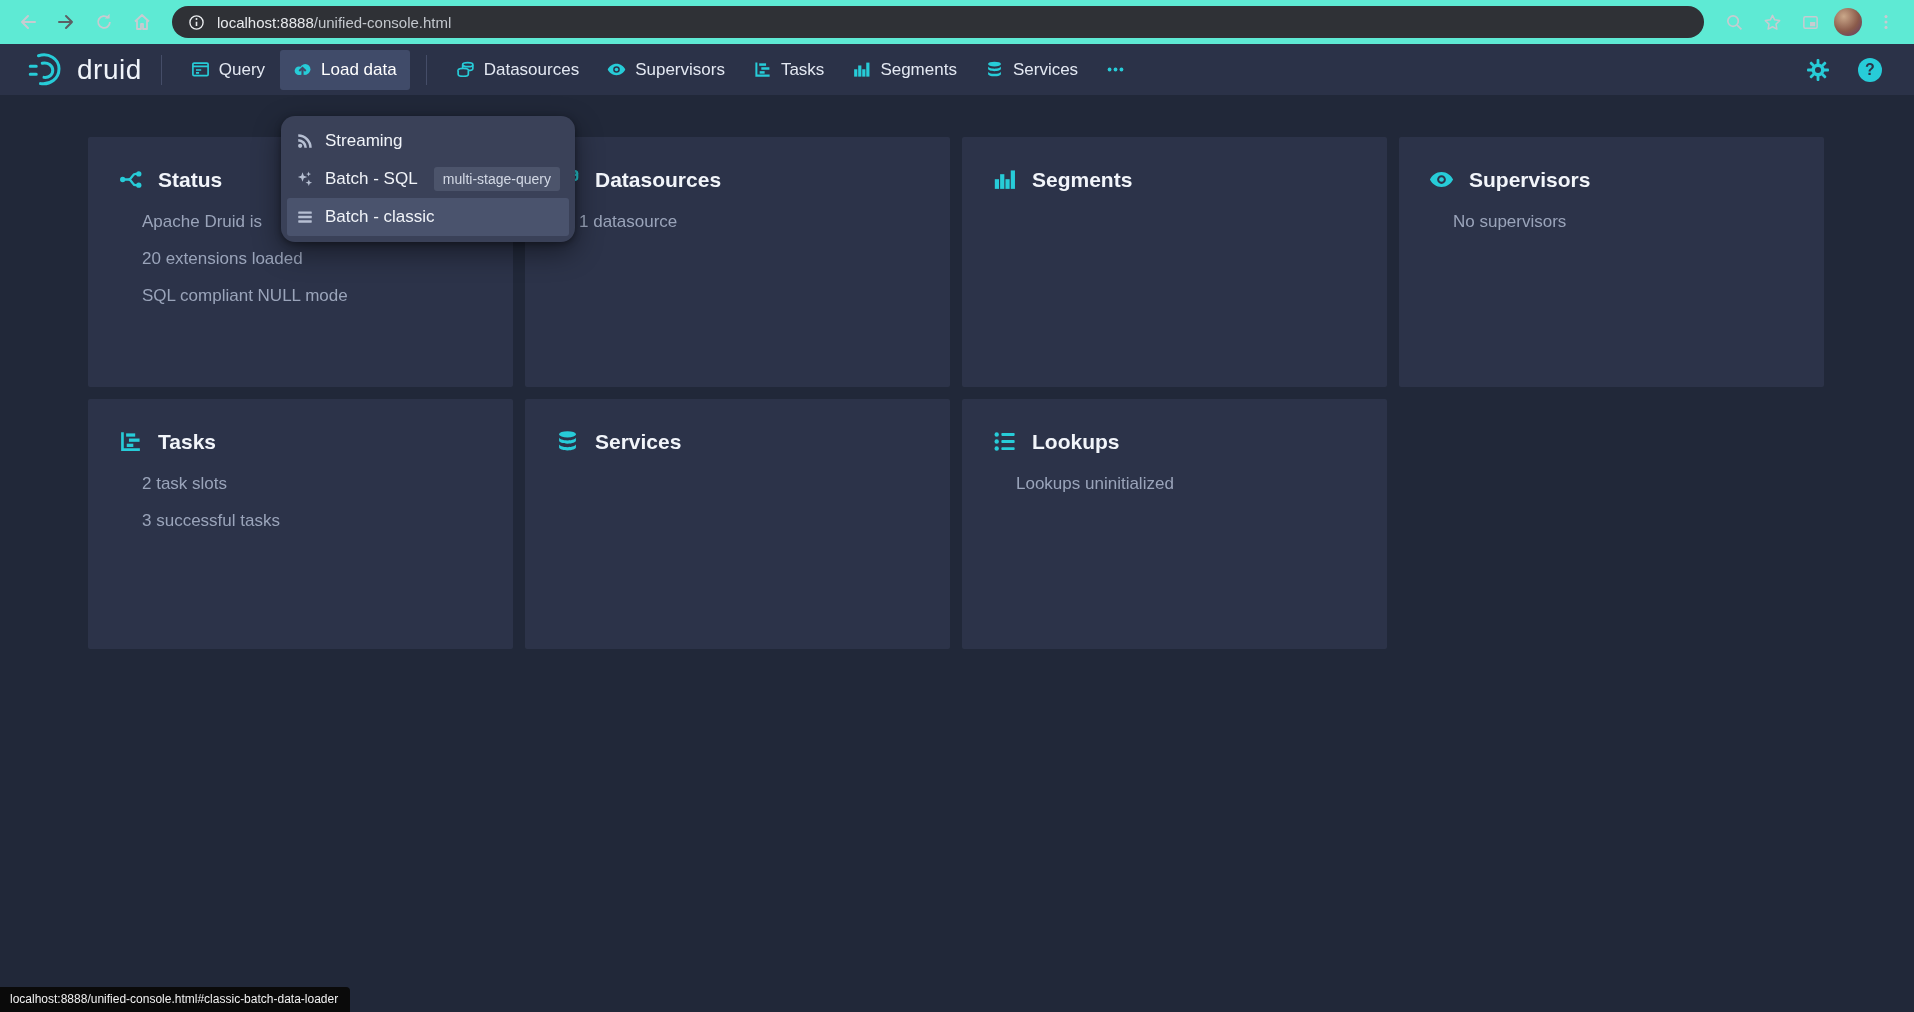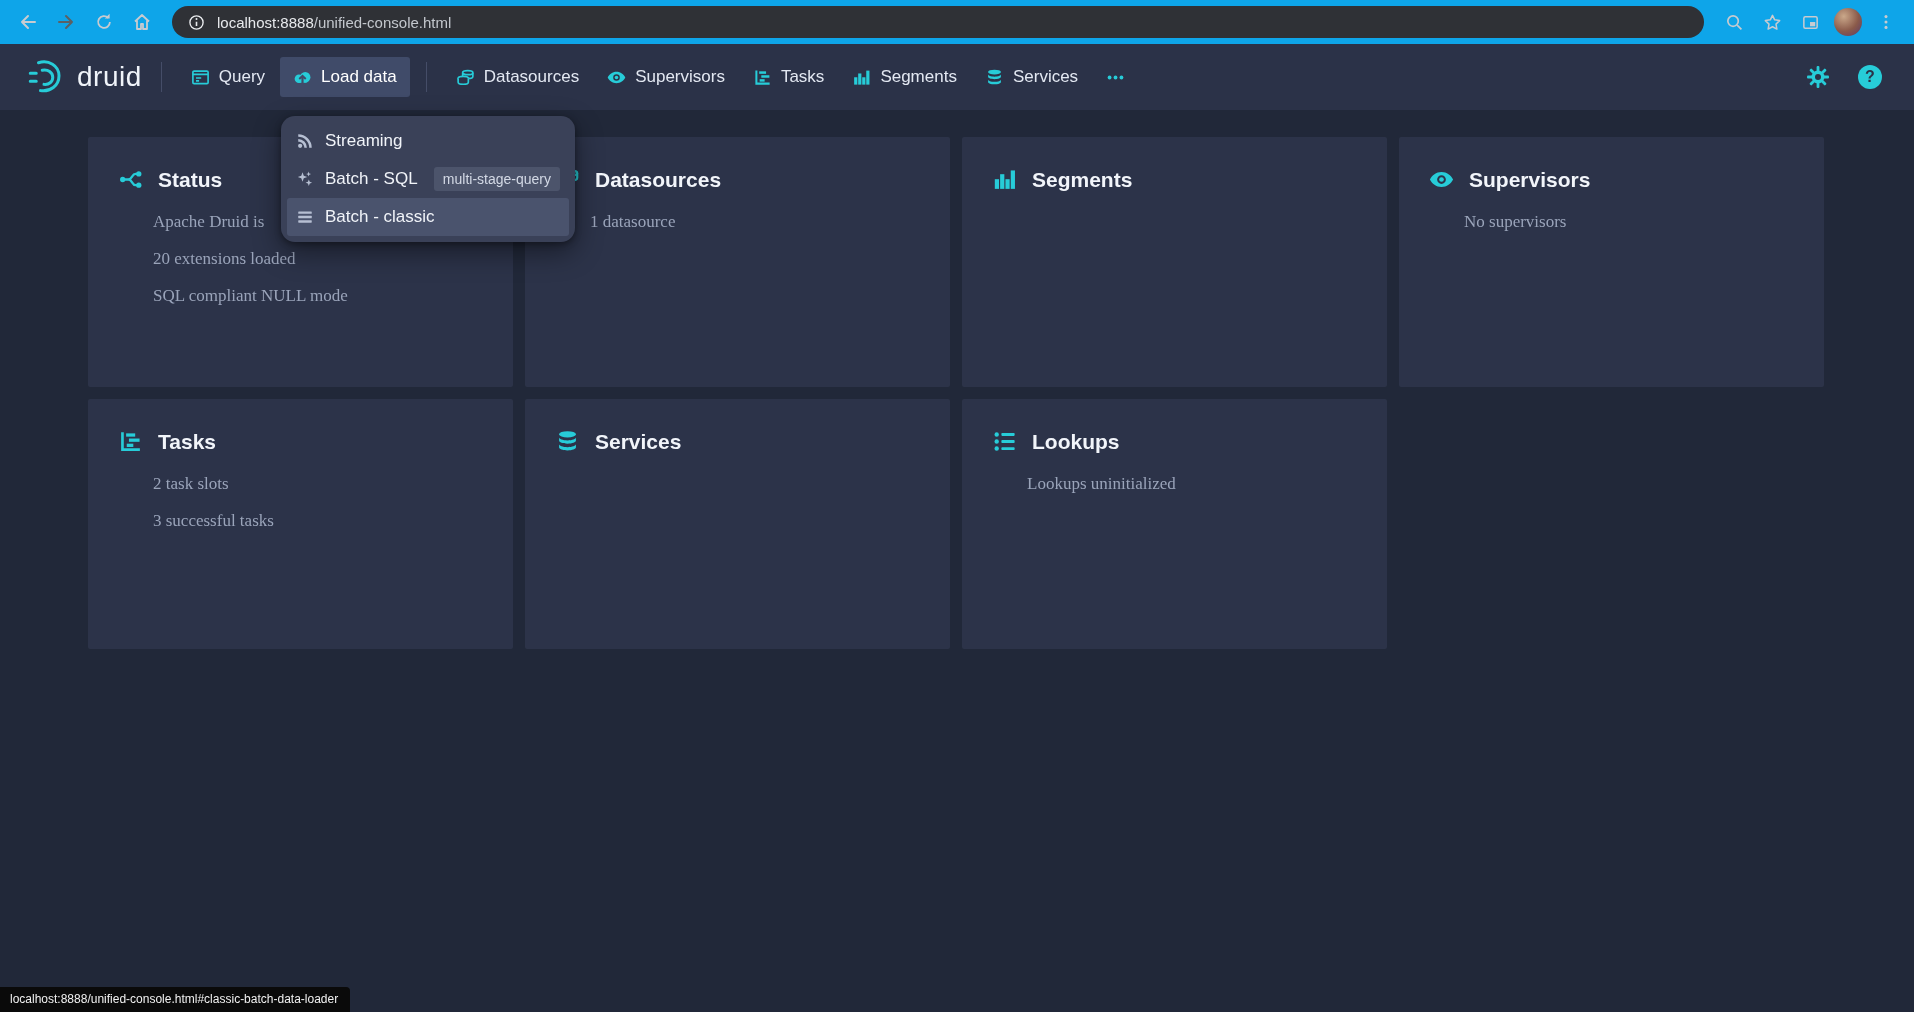--- a/index.html
+++ b/index.html
@@ -5,34 +5,34 @@
   * { box-sizing: border-box; }
   html,body { margin:0; padding:0; }
   body {
     width:1914px; height:1012px; overflow:hidden; position:relative;
     background:#212839; font-family:"Liberation Sans", sans-serif;
   }
   svg { display:block; }
 
   
   .chrome { position:absolute; top:0; left:0; right:0; height:44px;
-    background:#0ea5e9; display:flex; align-items:center; padding:0 10px; gap:2px; }
+    background:#5eead4; display:flex; align-items:center; padding:0 10px; gap:2px; }
   .chrome-btn { width:36px; height:36px; border-radius:50%; display:flex;
     align-items:center; justify-content:center; color:#c8cbd0; flex:0 0 auto; }
   .chrome-btn.disabled { color:#5c6064; }
   .omnibox { flex:1 1 auto; height:32px; margin:0 10px; background:#2f3136;
     border-radius:16px; display:flex; align-items:center; padding:0 16px; gap:12px;
     color:#e8eaed; font-size:15px; white-space:nowrap; overflow:hidden; }
   .omnibox .url-host { color:#e8eaed; }
   .omnibox .url-path { color:#c3c7cd; }
   .avatar { width:28px; height:28px; border-radius:50%; flex:0 0 auto; margin:0 4px;
     background:radial-gradient(circle at 35% 30%, #caa88a 0%, #8a5a4a 55%, #5a3a6a 100%); }
 
   
-  .navbar { position:absolute; top:44px; left:0; right:0; height:66px;
+  .navbar { position:absolute; top:44px; left:0; right:0; height:51px;
     background:#2b3248; display:flex; align-items:center; padding:0 22px; }
   .logo { display:flex; align-items:center; gap:11px; padding:0 4px; cursor:pointer; }
   .logo-text { font-size:28px; color:#f0f4fa; letter-spacing:.5px; }
   .nav-divider { width:1px; height:30px; background:#454d68; margin:0 15px; flex:0 0 auto; }
   .nav-item { display:flex; align-items:center; gap:9px; padding:10px 13px; margin:0 1px;
     border:none; border-radius:3px; background:transparent; color:#e3e8f2;
     font-size:17px; font-family:inherit; cursor:pointer; flex:0 0 auto; }
   .nav-item.active { background:#404b69; color:#ffffff; }
   .nav-icon { color:#27ccd8; display:flex; }
   .navbar-right { margin-left:auto; display:flex; align-items:center; gap:20px; padding-right:6px; }
@@ -42,21 +42,21 @@
     justify-content:center; }
 
   
   .cards { position:absolute; left:88px; top:137px; width:1762px;
     display:flex; flex-wrap:wrap; gap:12px; }
   .card { width:425px; height:250px; background:#2c3349; border-radius:2px;
     padding:30px 30px; cursor:pointer; }
   .card-head { display:flex; align-items:center; gap:15px; }
   .card-icon { color:#27ccd8; display:flex; flex:0 0 auto; }
   .card-title { font-size:21px; font-weight:bold; color:#f2f5fa; }
-  .card-lines { margin:20px 0 0 35px;font-family:Liberation Serif, serif; }
+  .card-lines { margin:20px 0 0 24px; }
   .card-line { font-size:17px; color:#9aa4ba; margin-top:17px; }
   .card-line:first-child { margin-top:0; }
 
   
   .dropdown { position:absolute; left:281px; top:116px; width:294px; z-index:50;
     background:#3a4158; border-radius:14px; padding:6px;
     box-shadow:0 2px 6px rgba(0,0,0,.35), 0 10px 28px rgba(0,0,0,.45); }
   .menu-item { display:flex; align-items:center; gap:11px; height:38px; padding:0 9px;
     border-radius:3px; color:#f1f4f9; font-size:17px; cursor:pointer; }
   .menu-item.highlighted { background:#4a536d;text-align:right; }

